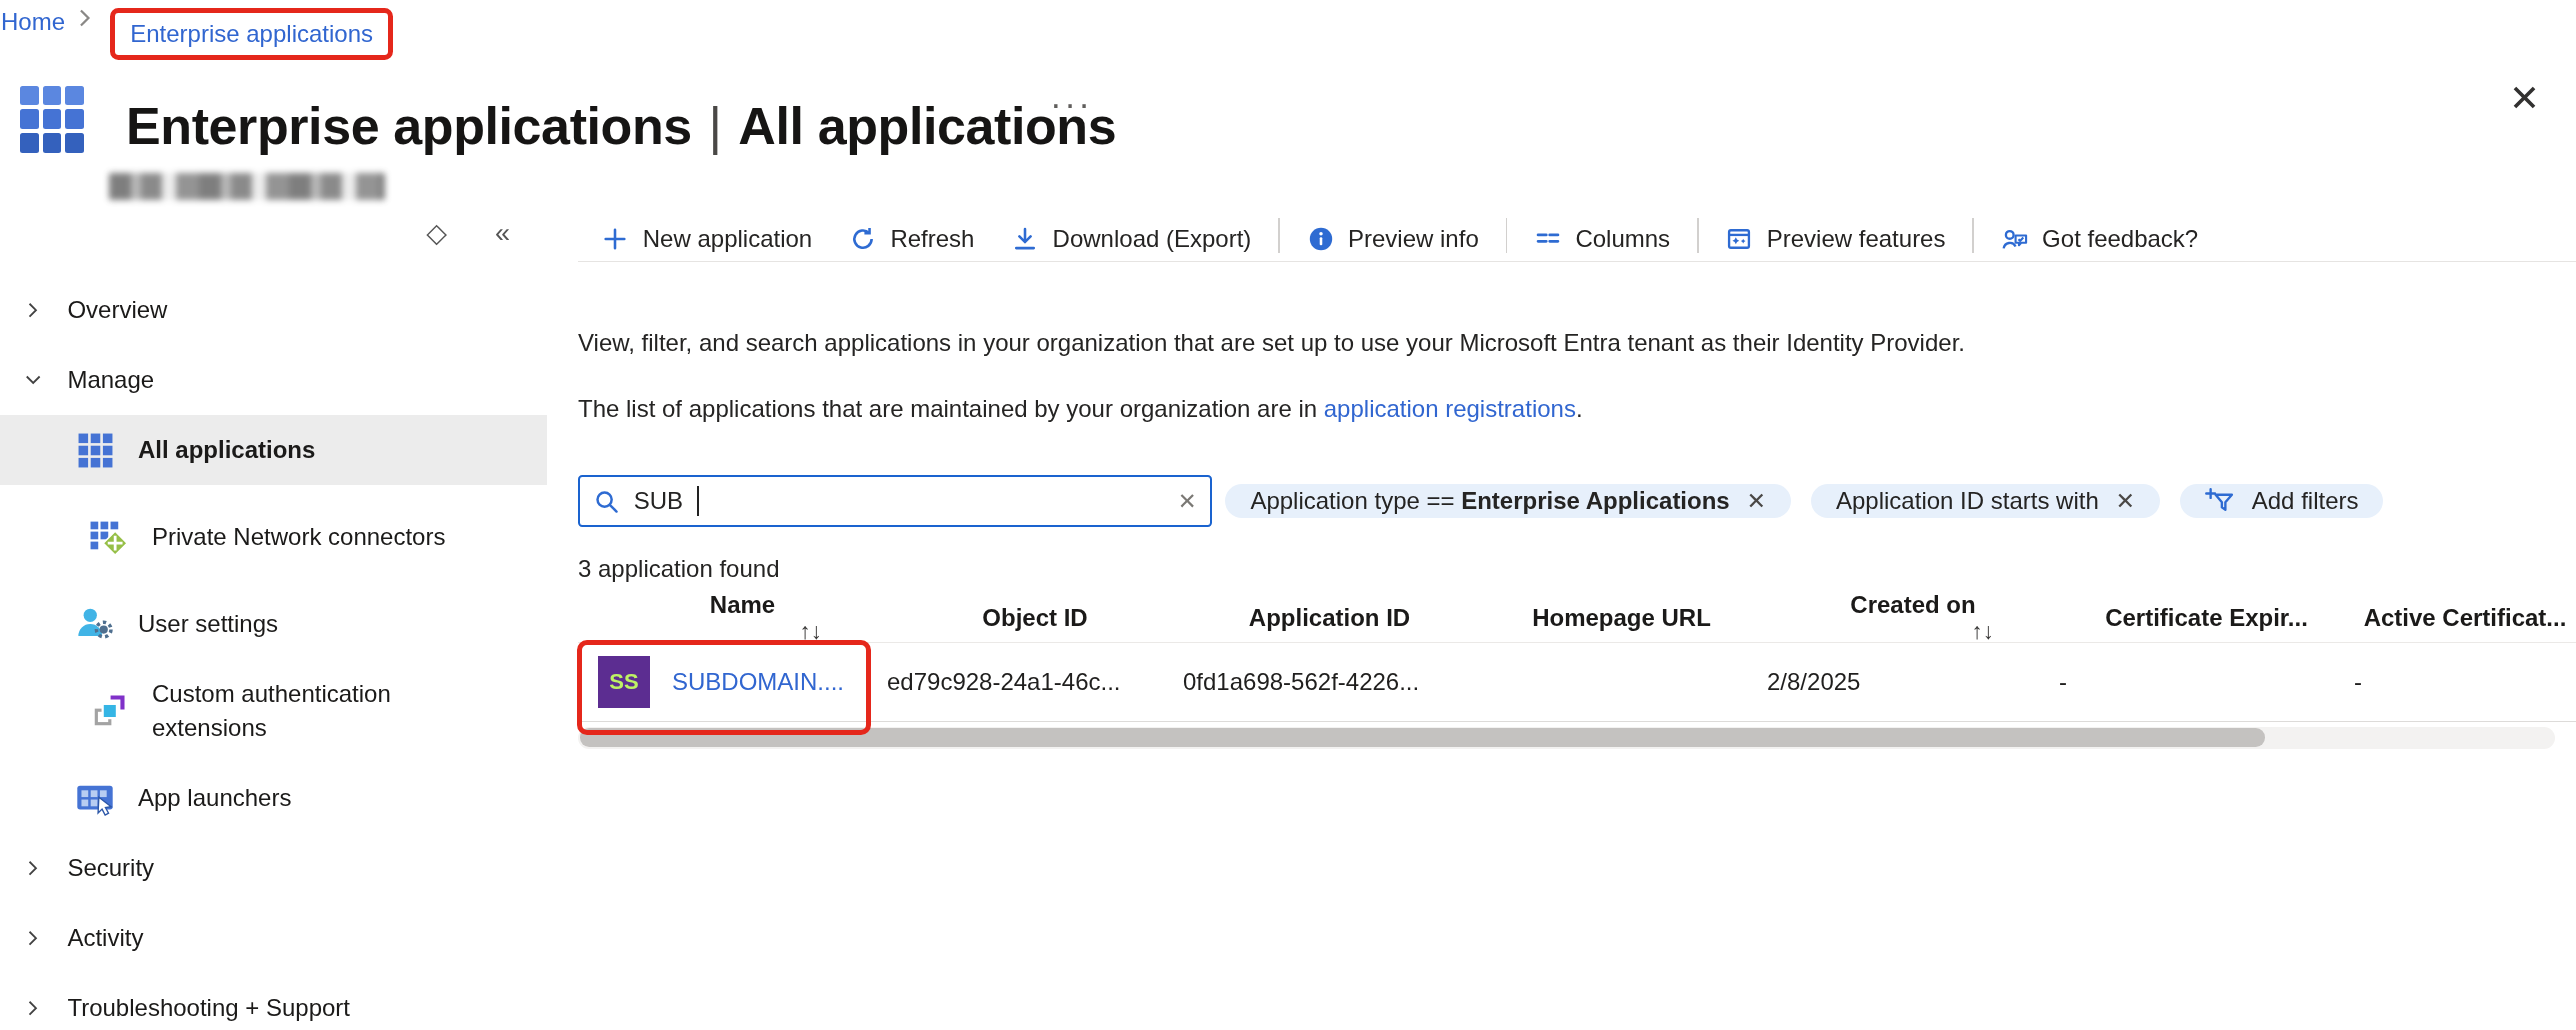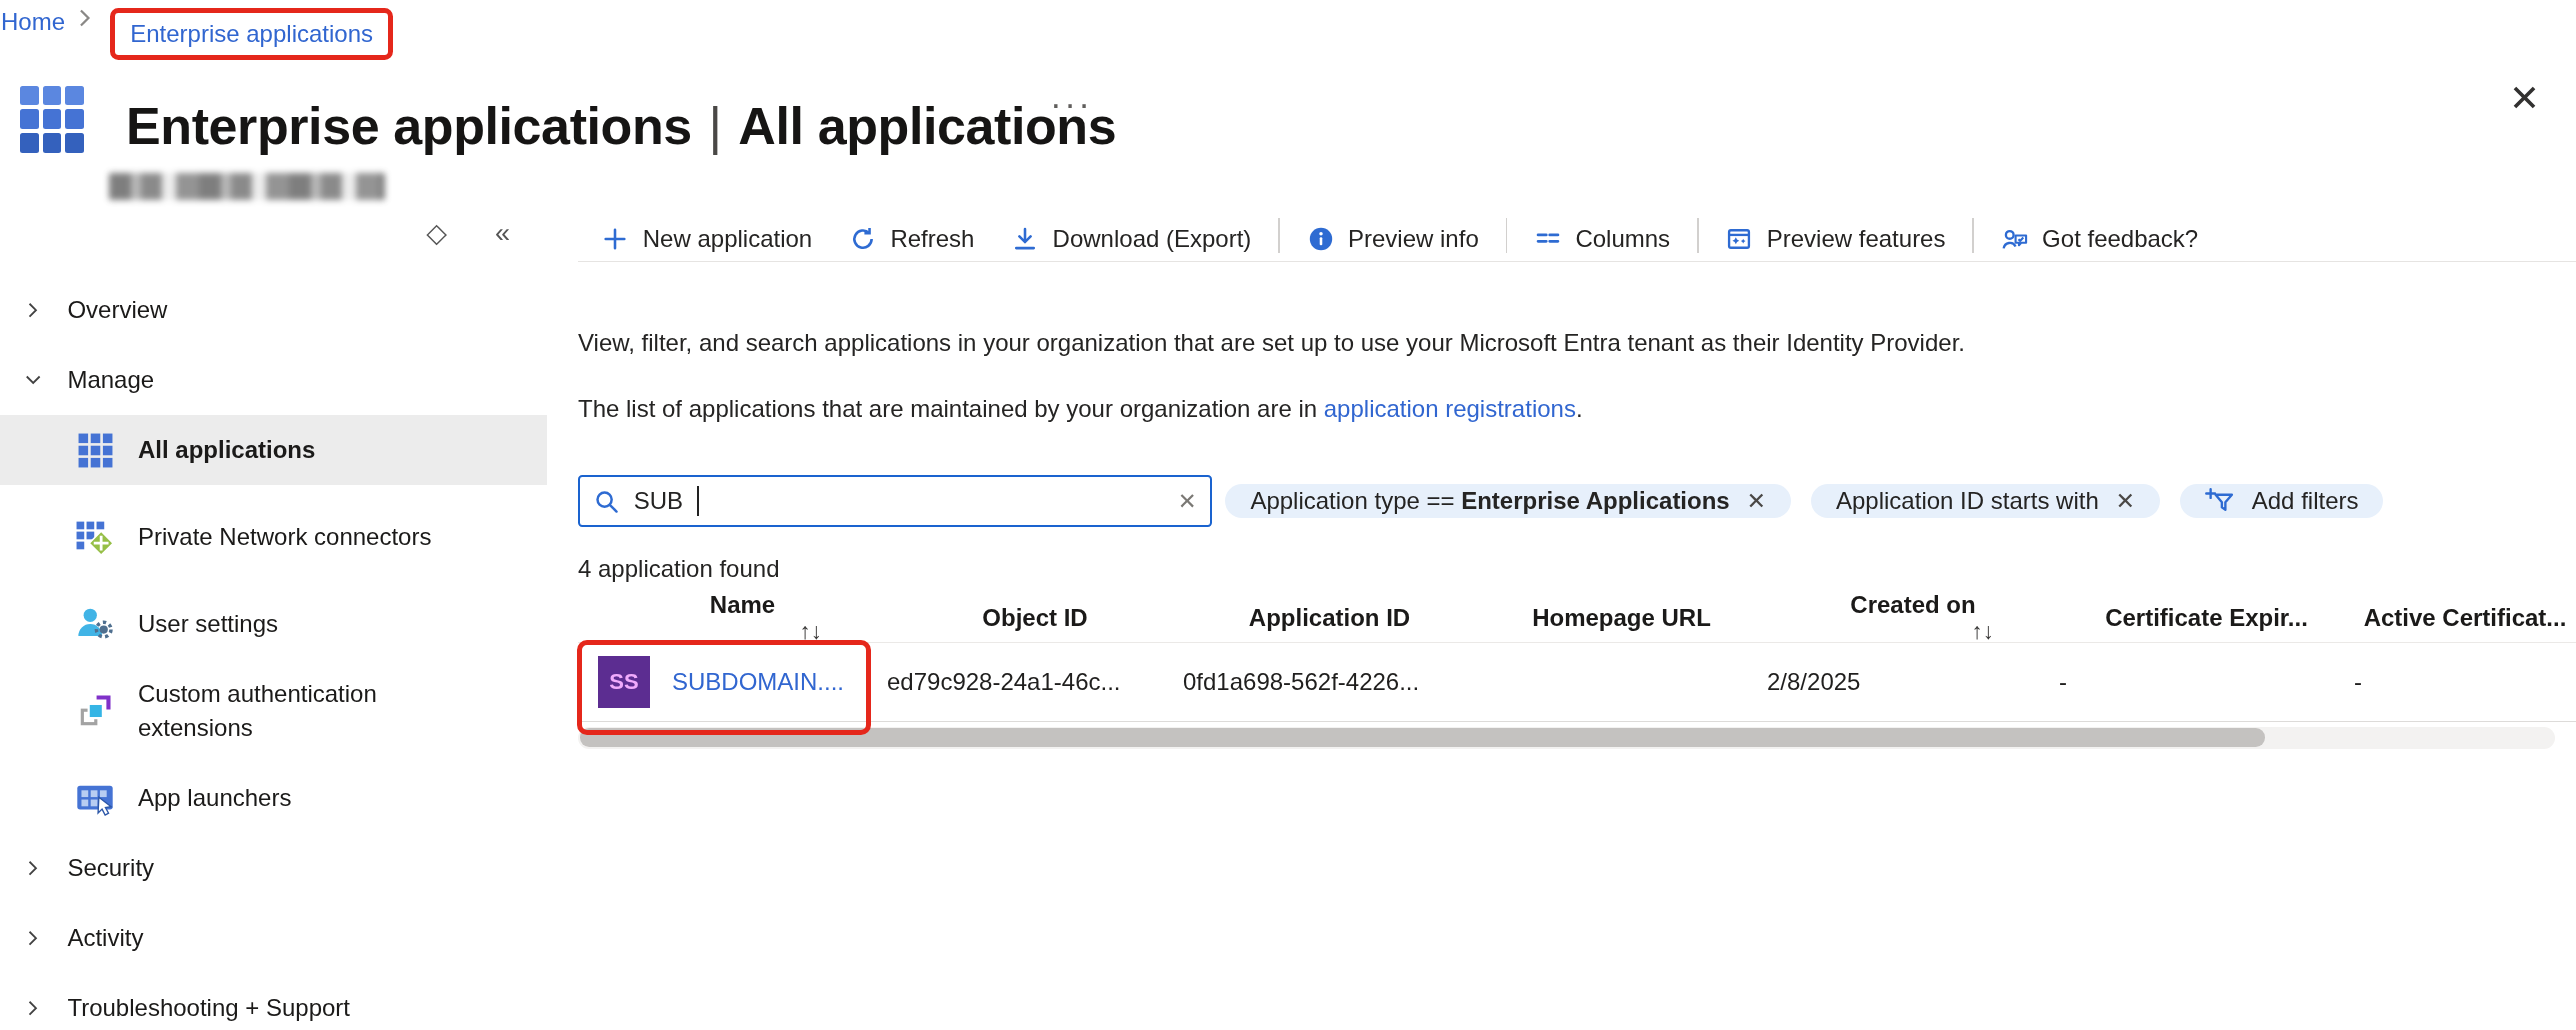--- a/index.html
+++ b/index.html
@@ -50,21 +50,21 @@
   .close-btn{position:absolute;left:2509px;top:80px;font-size:37px;color:#323130;cursor:pointer;line-height:1;}
 
   
   .sidebar{position:absolute;left:0;top:209px;width:547px;bottom:0;}
   .sidebar-top{display:flex;justify-content:flex-end;align-items:center;gap:48px;padding-right:37px;height:48px;color:#555;}
   .sidebar-top .sb-icon{font-size:27px;cursor:pointer;line-height:1;}
   .nav{margin-top:18.4px;}
   .nav-item{display:flex;align-items:center;cursor:pointer;color:#1b1a19;}
   .nav-group{height:70px;padding-left:24px;gap:25px;}
   .nav-sub{min-height:70px;padding-left:74px;gap:22px;}
-  .nav-sub.two-line{height:104px;}
+  .nav-sub.two-line{height:104px;margin-left:14px;}
   .nav-sub .label{width:326px;line-height:1.45;}
   .nav-sub.selected{background:var(--sel);font-weight:bold;height:64px;}
   .nav-icon{width:42px;height:42px;flex:0 0 42px;display:flex;align-items:center;justify-content:center;}
   .chev{flex:0 0 18.4px;}
 
   
   .content{position:absolute;left:578px;top:209px;width:1998px;}
 
   .toolbar{display:flex;align-items:center;height:53px;border-bottom:1.7px solid #e6e4e2;padding-left:5px;}
   .tb-btn{display:flex;align-items:center;gap:13.4px;padding:0 18.4px;cursor:pointer;color:#252423;white-space:nowrap;margin-top:8px;}
@@ -91,21 +91,21 @@
   .pill b{font-weight:bold;}
 
   .result-count{margin-top:28px;}
 
   .grid-cols{display:grid;grid-template-columns:289px 296px 293px 291px 292px 295px 1fr;padding-left:20px;align-items:center;}
   .thead{height:48px;font-weight:bold;color:#1b1a19;border-bottom:1.7px solid #ebe9e7;margin-top:11.7px;}
   .th{display:flex;align-items:center;cursor:pointer;overflow:hidden;white-space:nowrap;flex-direction:column;}
   .sort{margin-left:auto;margin-right:65px;font-weight:normal;color:#3b3a39;font-size:22.6px;}
   .trow{height:79px;border-bottom:1.7px solid #dddbd9;color:#201f1e;}
   .name-cell{display:flex;align-items:center;gap:22px;}
-  .avatar{width:52px;height:52px;background:var(--avatar);color:#f0abfc;display:flex;align-items:center;justify-content:center;font-size:22px;font-weight:bold;flex:0 0 52px;}
+  .avatar{width:52px;height:52px;background:var(--avatar);color:#bef264;display:flex;align-items:center;justify-content:center;font-size:22px;font-weight:bold;flex:0 0 52px;}
   .row-link{color:var(--link);cursor:pointer;white-space:nowrap;}
   .cell{white-space:nowrap;overflow:hidden;}
 
   .hscroll{margin-top:5px;width:1977px;height:22px;background:#f3f2f1;border-radius:11px;position:relative;cursor:pointer;}
   .hscroll .thumb{position:absolute;left:1.7px;top:1.7px;width:1685px;height:18.4px;background:#c4c2c0;border-radius:9.2px;}
 
   .anno-box-row{
     position:absolute;left:577px;top:640px;width:294px;height:95px;
     border:5.9px solid var(--red);border-radius:10px;pointer-events:none;z-index:5;
   }
@@ -375,21 +375,21 @@
             <svg width="30" height="30" viewBox="0 0 24 24">
               <path d="M8.5 7h13l-5.2 6v6l-2.8-1.9v-4.1z" fill="none" stroke="#2e6bd2" stroke-width="1.9" stroke-linejoin="round"></path>
               <path d="M4.5 2.5v7M1 6h7" stroke="#2e6bd2" stroke-width="1.9" stroke-linecap="round"></path>
             </svg>
           </span>
         <span>Add filters</span>
       </div>
     </div>
   </div>
 
-  <div class="result-count">4 application found</div>
+  <div class="result-count">3 application found</div>
 
   <div class="grid-cols thead">
     <div class="th">
       <span>Name</span>
       <span class="sort">↑↓</span>
     </div>
     <div class="th">Object ID</div>
     <div class="th">Application ID</div>
     <div class="th">Homepage URL</div>
     <div class="th">

